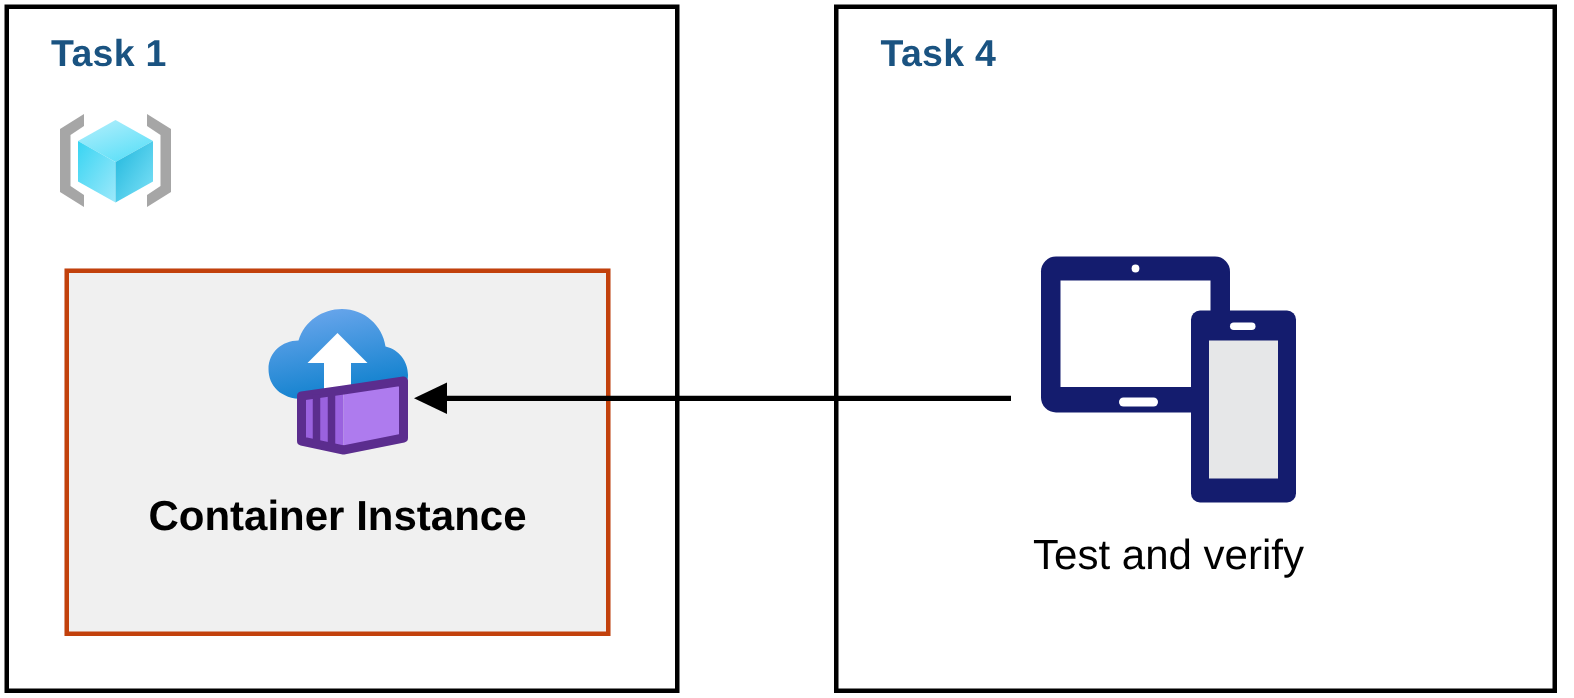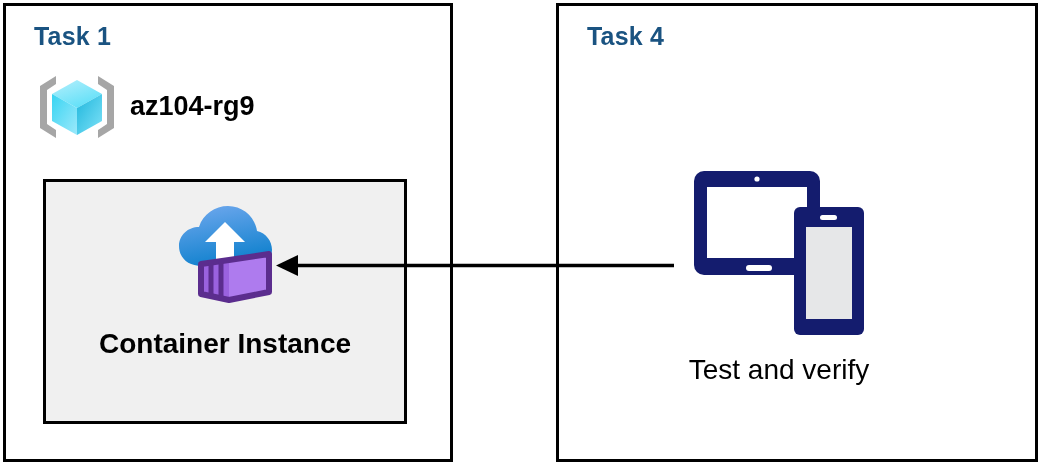--- a/index.html
+++ b/index.html
@@ -79,21 +79,21 @@
 
   
   #resource-box {
     position: absolute;
     box-sizing: border-box;
     left: 37px;
     top: 173px;
     width: 364px;
     height: 245px;
     background: #F0F0F0;
-    border: 3px solid #000000;
+    border: 3px solid #c2410c;
   }
   .aci-icon {
     position: absolute;
     left: 50%;
     top: 22px;
     transform: translateX(-50%);
     width: 96px;
     height: 100px;
     display: block;
   }
@@ -172,21 +172,20 @@
 
           <path d="M62 8 L78 18 L78 60 L62 70 L62 62 L71 56 L71 22 L62 16 Z" fill="#A6A6A6"></path>
 
           <path d="M41 12 L66 26 L41 40 L16 26 Z" fill="url(#cubeTop)"></path>
 
           <path d="M16 26 L41 40 L41 67 L16 53 Z" fill="url(#cubeLeft)"></path>
 
           <path d="M66 26 L66 53 L41 67 L41 40 Z" fill="url(#cubeRight)"></path>
         </svg>
       </span>
-      <span class="rg-label">az104-rg9</span>
     </div>
 
     <div id="resource-box">
       <span>
         <svg class="aci-icon" viewBox="0 0 96 100" xmlns="http://www.w3.org/2000/svg">
           <defs>
             <linearGradient id="cloudGrad" x1="0.3" y1="0" x2="0.6" y2="1">
               <stop offset="0" stop-color="#6AA6EC"></stop>
               <stop offset="1" stop-color="#0B7FCC"></stop>
             </linearGradient>

